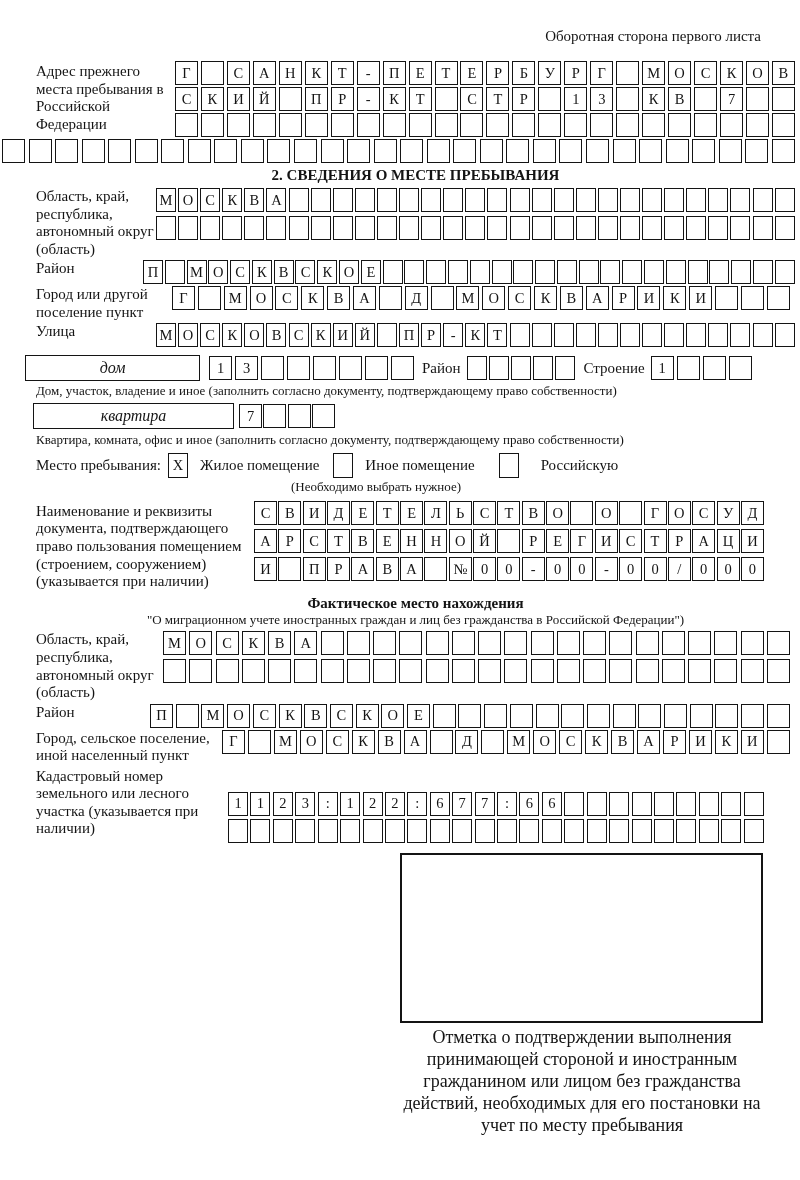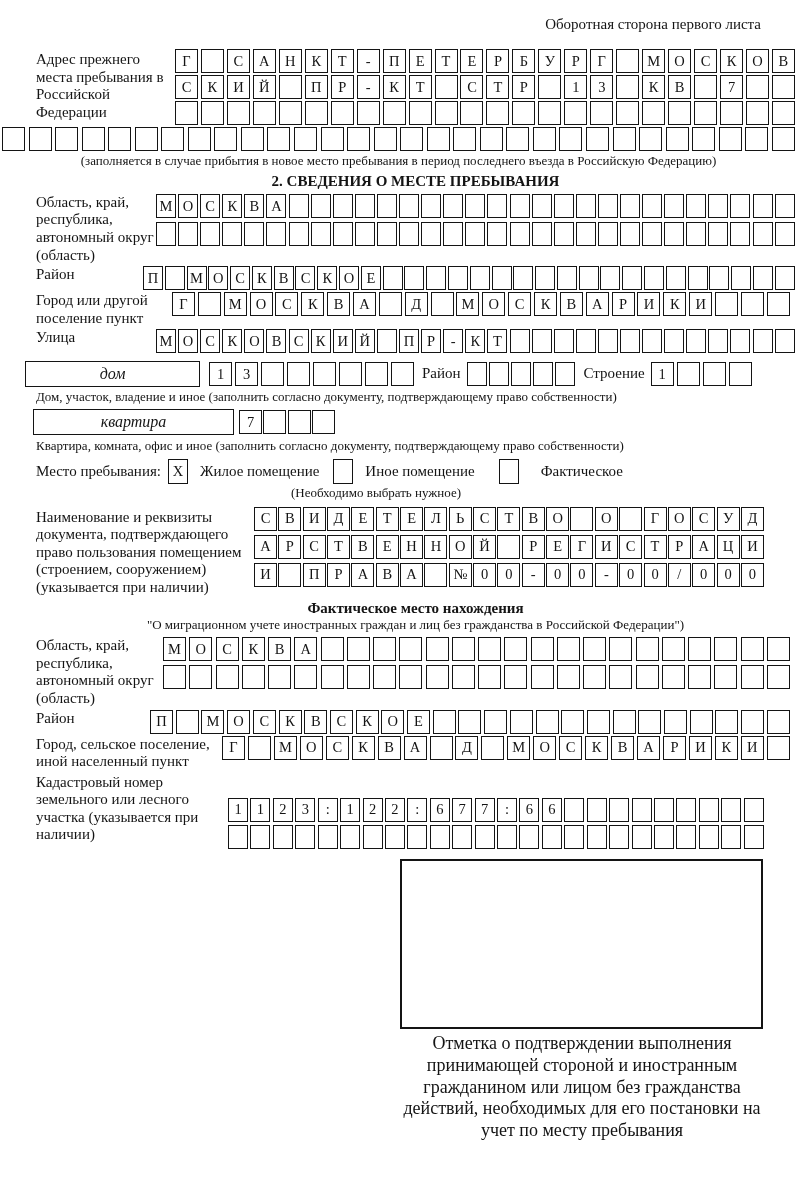--- a/index.html
+++ b/index.html
@@ -3,21 +3,21 @@
 <meta charset="utf-8">
 <style>
   * { margin:0; padding:0; box-sizing:border-box; }
   html,body { width:800px; height:1180px; }
   body {
     background:#ffffff;
     color:#141414;
     font-family:"Liberation Serif","DejaVu Serif",serif;
     overflow:hidden;
   }
-  .page { width:800px; height:1172px; padding:16px 5px 0 36px; position:relative; }
+  .page { width:800px; height:1172px; padding:28px 5px 0 36px; position:relative; }
   .header-note { text-align:right; font-size:15px; padding-right:34px; }
   .label { font-size:15px; line-height:1.17; }
   .flexrow { display:flex; align-items:flex-start; }
   .vcenter { align-items:center; }
   .cells { display:flex; justify-content:space-between; }
   .cell {
     flex:0 0 auto; width:23px; height:24px;
     border:1.7px solid #141414; background:#fff;
     display:flex; align-items:center; justify-content:center;
     font-size:14.5px; line-height:1;
@@ -155,21 +155,20 @@
       <span class="cell"></span>
       <span class="cell"></span>
       <span class="cell"></span>
       <span class="cell"></span>
       <span class="cell"></span>
       <span class="cell"></span>
       <span class="cell"></span>
       <span class="cell"></span>
       <span class="cell"></span>
     </div>
-  <div class="caption" style="text-align:center;margin-left:-34px;width:793px;margin-top:2px">(заполняется в случае прибытия в новое место пребывания в период последнего въезда в Российскую Федерацию)</div>
 
   <div class="sec-title" style="margin-top:4px">2. СВЕДЕНИЯ О МЕСТЕ ПРЕБЫВАНИЯ</div>
 
   <div class="flexrow" style="margin-top:4px">
     <div class="label" style="width:120px">Область, край, республика, автономный округ (область)</div>
     <div class="cellstack" style="width:639px;gap:4px">
       <div class="cells small">
           <span class="cell">М</span>
           <span class="cell">О</span>
           <span class="cell">С</span>
@@ -376,21 +375,21 @@
   </div>
   <div class="caption" style="margin-top:3px">Квартира, комната, офис и иное (заполнить согласно документу, подтверждающему право собственности)</div>
 
   <div class="flexrow vcenter" style="margin-top:5px">
     <div class="label">Место пребывания:</div>
     <span class="checkbox" style="margin-left:7px">X</span>
     <div class="label" style="margin-left:12px">Жилое помещение</div>
     <span class="checkbox" style="margin-left:14px"></span>
     <div class="label" style="margin-left:12px">Иное помещение</div>
     <span class="checkbox" style="margin-left:24px"></span>
-    <div class="label" style="margin-left:22px">Фактическое</div>
+    <div class="label" style="margin-left:22px">Российскую</div>
   </div>
   <div class="caption" style="width:420px;margin-left:130px;text-align:center;margin-top:1px">(Необходимо выбрать нужное)</div>
 
   <div class="flexrow" style="margin-top:6px">
     <div class="label" style="width:218px;padding-top:2px">Наименование и реквизиты документа, подтверждающего право пользования помещением (строением, сооружением) (указывается при наличии)</div>
     <div class="cellstack" style="width:510px;gap:4px">
       <div class="cells">
           <span class="cell">С</span>
           <span class="cell">В</span>
           <span class="cell">И</span>

